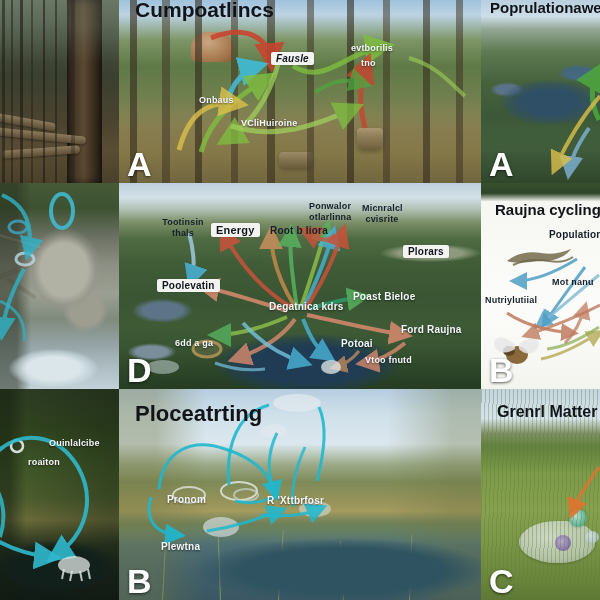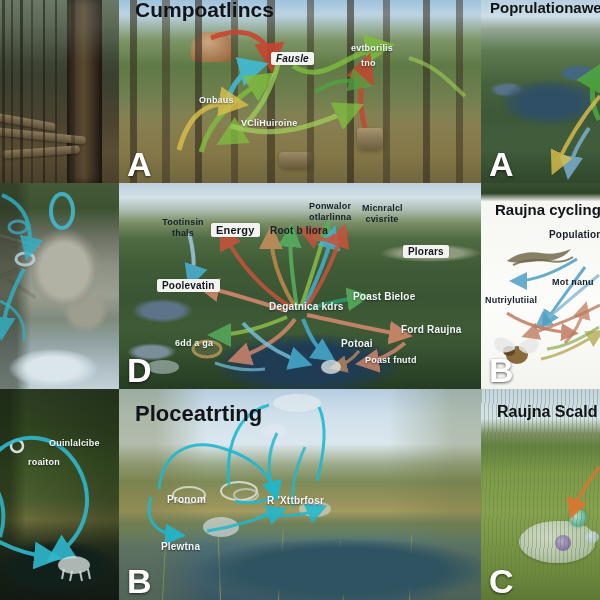--- a/index.html
+++ b/index.html
@@ -333,21 +333,21 @@
     <span class="lbl boxed" style="left:92px;top:40px;font-size:11px;">Energy</span>
     <span class="lbl" style="left:151px;top:42px;font-size:10px;">Root b liora</span>
     <span class="lbl" style="left:190px;top:18px;font-size:9px;width:42px;white-space:normal;line-height:11px;text-align:center;">Ponwalor otlarlinna</span>
     <span class="lbl" style="left:243px;top:20px;font-size:9px;width:40px;white-space:normal;line-height:11px;text-align:center;">Micnralcl cvisrite</span>
     <span class="lbl boxed" style="left:236px;top:62px;font-size:10px;margin-left:48px;">Plorars</span>
     <span class="lbl boxed" style="left:38px;top:96px;font-size:10px;">Poolevatin</span>
     <span class="lbl white" style="left:150px;top:118px;font-size:10px;">Degatnica kdrs</span>
     <span class="lbl white" style="left:234px;top:108px;font-size:10px;">Poast Bieloe</span>
     <span class="lbl white" style="left:282px;top:141px;font-size:10px;">Ford Raujna</span>
     <span class="lbl white" style="left:222px;top:155px;font-size:10px;">Potoai</span>
-    <span class="lbl white" style="left:246px;top:172px;font-size:9px;">Poast fnutd</span>
+    <span class="lbl white" style="left:246px;top:172px;font-size:9px;">Vtoo fnutd</span>
     <span class="lbl white" style="left:56px;top:155px;font-size:9px;">6dd a ga</span>
     <span class="panel-letter">D</span>
   </div>
 
   <div class="panel">
     <div class="scene sc-white">
       <svg class="critter" style="left:22px;top:58px;width:72px;height:34px;" viewBox="0 0 72 34">
         <path d="M4,20 C14,12 26,10 38,12 C48,14 58,12 68,8 C62,16 52,20 40,20 C28,20 14,24 4,20 Z" fill="#7b7255" opacity=".9"></path>
         <path d="M10,24 C22,18 34,18 46,20 C56,22 64,20 70,16" stroke="#6d6549" stroke-width="2" fill="none" opacity=".8"></path>
       </svg>
@@ -451,17 +451,17 @@
       <div class="cellspot" style="left:104px;top:142px;width:14px;height:12px;background:radial-gradient(circle at 40% 40%,#e6f1f6,#b9d2de 75%);opacity:.9;"></div>
     </div>
     <svg class="ov" viewBox="0 0 119 211" preserveAspectRatio="none">
       <defs>
         <marker id="mI-or" markerWidth="7" markerHeight="7" refX="4" refY="3.5" orient="auto">
             <path d="M0,0 L7,3.5 L0,7 z" fill="#e0742e"></path>
           </marker>
       </defs>
       <path d="M118,78 C108,92 98,106 92,122" stroke="#e0742e" stroke-width="3" fill="none" opacity=".9" marker-end="url(#mI-or)"></path>
     </svg>
-    <span class="panel-title" style="left:16px;top:14px;font-size:16px;">Raujna Scald</span>
+    <span class="panel-title" style="left:16px;top:14px;font-size:16px;">Grenrl Matter</span>
     <span class="panel-letter">C</span>
   </div>
 
 </div>
 
 </body></html>

